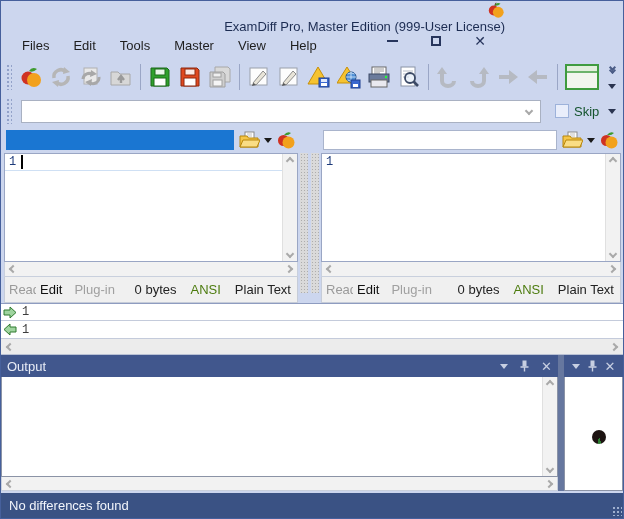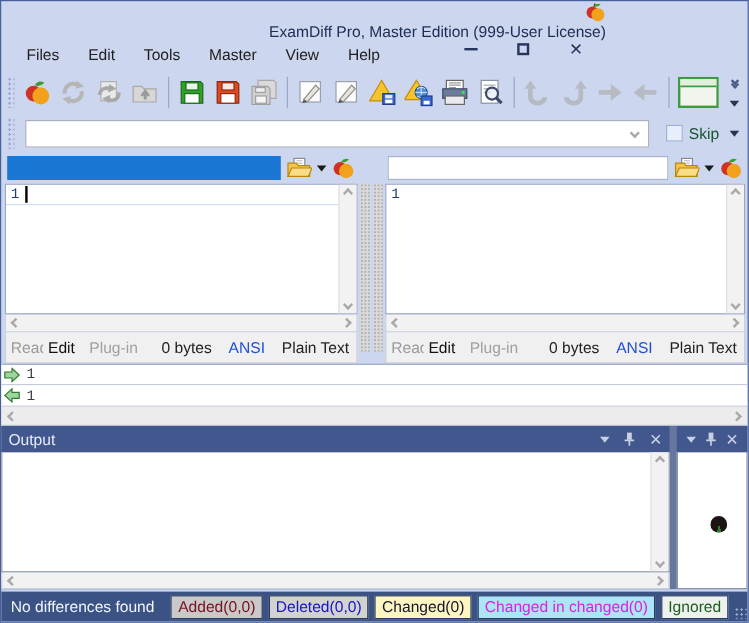--- a/index.html
+++ b/index.html
@@ -63,21 +63,21 @@
   .linenum { position:absolute; left:4px; top:1px; color:#1d3a7a; font-size:12px; font-family:"Liberation Mono", monospace; }
   .caret { position:absolute; left:16px; top:1px; width:2px; height:14px; background:#000; }
   .cur-line { position:absolute; left:0; top:16px; width:100%; height:1px; background:#cfe0f4; }
   .vscroll { width:15px; background:#f2f2f2; border-left:1px solid #e0e0e0; display:flex; flex-direction:column; align-items:center; justify-content:space-between; padding:4px 0; }
   .hscroll { height:15px; background:#f2f2f2; border:1px solid #c9d0dd; border-top:none; display:flex; align-items:center; justify-content:space-between; padding:0 5px; }
   .pane-status { height:26px; background:#f0f0f0; border:1px solid #c6ccd8; border-top:none; display:flex; align-items:center; font-size:13px; }
   .ps-ro { width:27px; overflow:hidden; white-space:nowrap; color:#9a9a9a; margin-left:4px; }
   .ps-edit { color:#111; margin-left:4px; }
   .ps-plugin { color:#a0a0a0; margin-left:12px; }
   .ps-size { color:#222; margin-left:auto; }
-  .ps-enc { color:#1d4ed8; margin-left:14px; }
+  .ps-enc { color:#4d7c0f; margin-left:14px; }
   .ps-syntax { color:#222; margin-left:14px; margin-right:6px; }
 
   
   .inspector { position:absolute; left:0; top:302px; width:622px; }
   .insp-row { height:18px; background:#fff; border-bottom:1px solid #c4cbdb; display:flex; align-items:center; }
   .insp-row:first-child { border-top:1px solid #8e9cc0; }
   .insp-line { color:#3c3c3c; font-size:12px; margin-left:5px; font-family:"Liberation Mono", monospace; }
   .insp-hscroll { height:16px; background:#ececec; border-bottom:1px solid #b9c1d4; display:flex; align-items:center; justify-content:space-between; padding:0 6px; }
 
   
@@ -506,23 +506,16 @@
         </span>
       </div>
       <div class="stats-body">
         <span class="pie"></span>
       </div>
     </div>
   </div>
 
   <div class="statusbar">
     <span class="sb-msg">No differences found</span>
-    <span class="badges">
-      <span class="badge" style="background: rgb(201, 201, 201); color: rgb(122, 16, 32);">Added(0,0)</span>
-      <span class="badge" style="background: rgb(211, 211, 205); color: rgb(20, 20, 210);">Deleted(0,0)</span>
-      <span class="badge" style="background: rgb(253, 246, 195); color: rgb(22, 22, 46);">Changed(0)</span>
-      <span class="badge" style="background: rgb(173, 229, 247); color: rgb(224, 32, 224);">Changed in changed(0)</span>
-      <span class="badge" style="background: rgb(238, 242, 238); color: rgb(30, 92, 30);">Ignored</span>
-    </span>
     <span class="grip-corner"></span>
   </div>
 
 </div>
 
 </body></html>

